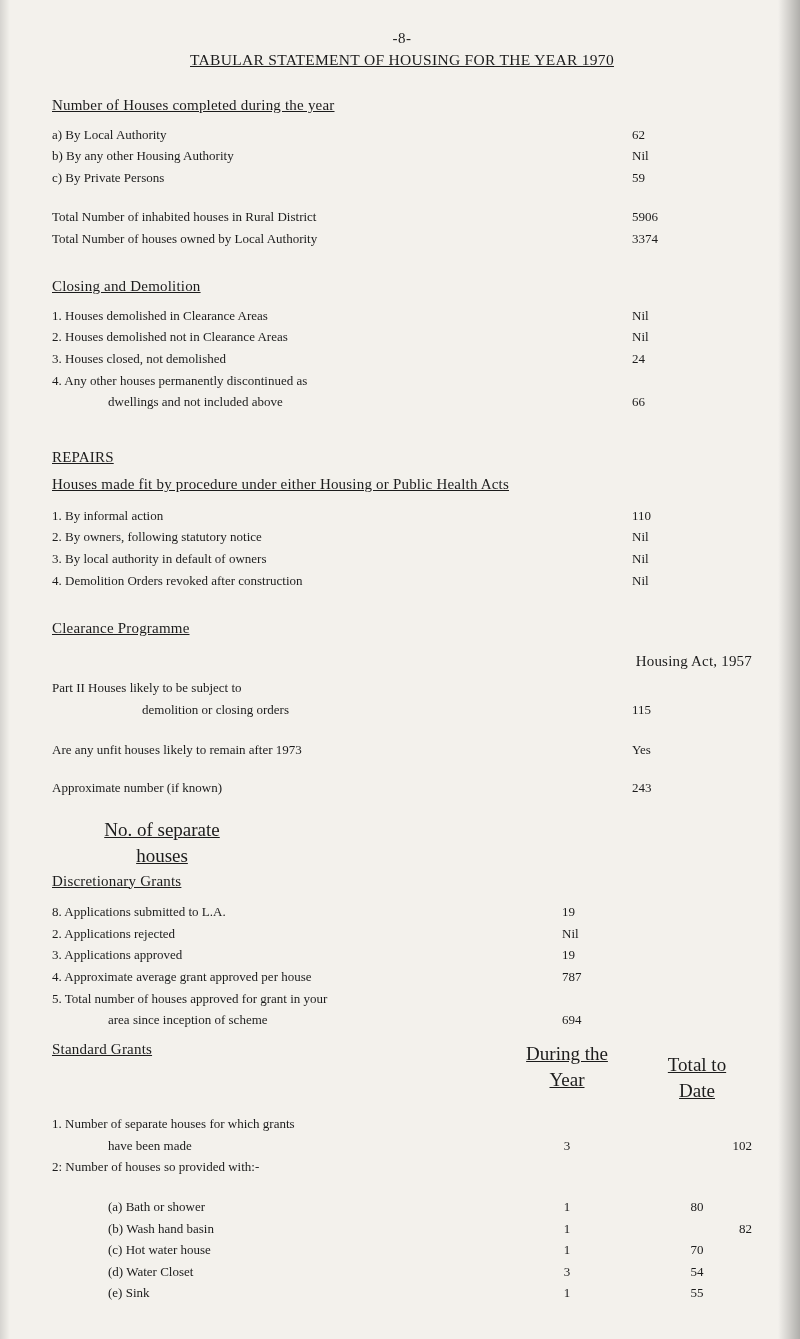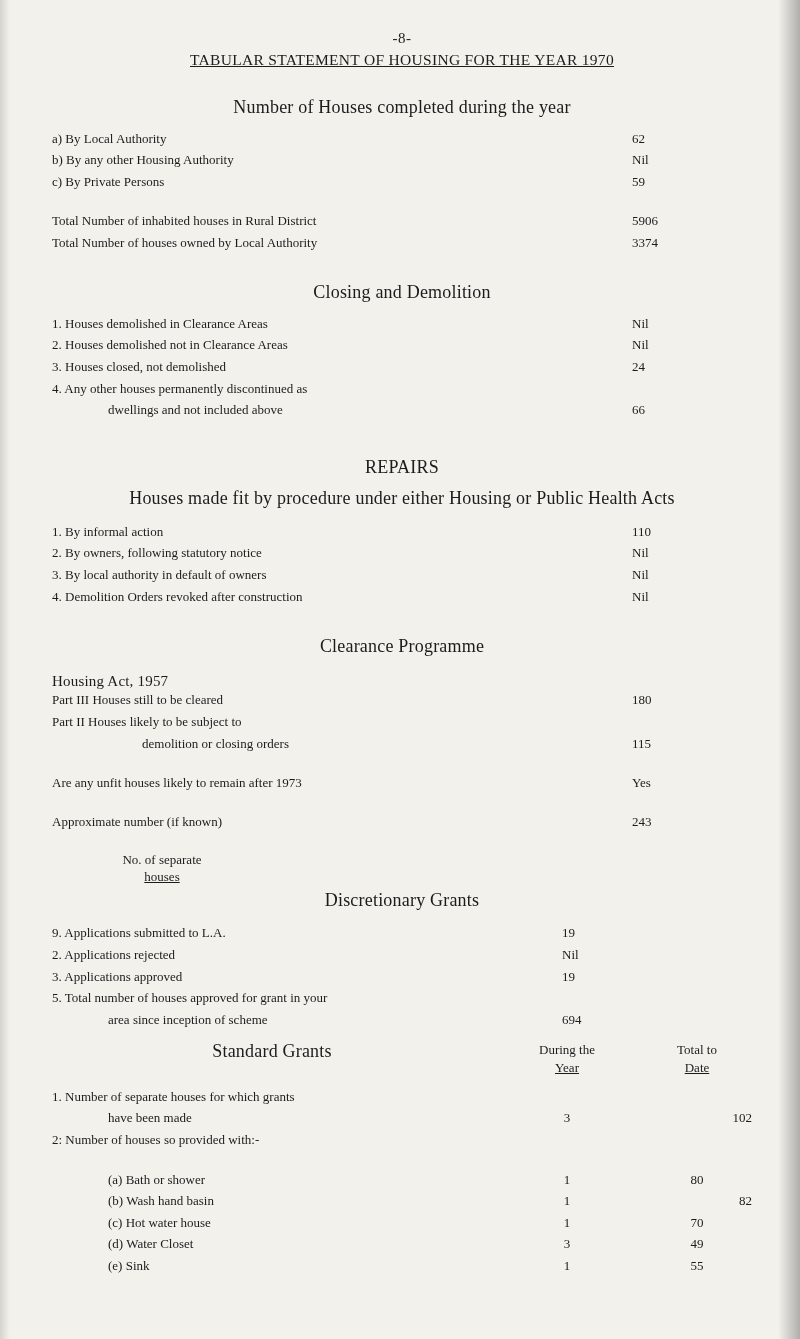--- a/index.html
+++ b/index.html
@@ -36,30 +36,32 @@
     margin-bottom: 4px;
   }
   .doc-title {
     text-align: center;
     font-size: 15.5px;
     letter-spacing: 0.3px;
     text-decoration: underline;
     margin-bottom: 28px;
   }
   .section-head {
-    font-size: 18px;
+    font-size: 15px;
+    text-decoration: underline;
     margin-top: 18px;
     margin-bottom: 10px;
     letter-spacing: 0.2px;
-    text-align: center;
   }
   .plain-head {
     font-size: 15px;
     margin-top: 16px;
+    margin-bottom: 8px;
     letter-spacing: 0.2px;
+    text-align: right;
   }
   table.rows {
     width: 100%;
     border-collapse: collapse;
     font-size: 13px;
   }
   table.rows td {
     padding: 2.5px 0;
     vertical-align: top;
     line-height: 1.28;
@@ -76,23 +78,24 @@
     padding-left: 10px;
   }
   td.val2 {
     text-align: left;
     width: 105px;
     padding-left: 12px;
   }
   .gap-sm { height: 10px; }
   .gap-md { height: 18px; }
   .colhdr {
-    font-size: 13px;
+    font-size: 19px;
     text-align: center;
     line-height: 1.35;
+    text-decoration: underline;
   }
   .colhdr .u { text-decoration: underline; display: inline-block; }
   .flexrow {
     display: flex;
     align-items: flex-start;
   }
   .edge-shadow {
     position: absolute;
     top: 0; right: 0;
     width: 22px; height: 1339px;
@@ -199,24 +202,20 @@
       </tr>
     </tbody>
       </table>
 
     <div class="gap-sm"></div>
 
     <div class="section-head">Clearance Programme</div>
     <div class="plain-head">Housing Act, 1957</div>
     <table class="rows">
       <tbody>
-          <tr>
-        <td class="label">Part III   Houses still to be cleared</td>
-        <td class="val">180</td>
-      </tr>
       <tr>
         <td class="label">Part II    Houses likely to be subject to</td>
         <td class="val"></td>
       </tr>
       <tr>
         <td class="label indent2" style="padding-left:90px;">demolition or closing orders</td>
         <td class="val">115</td>
       </tr>
     </tbody>
       </table>
@@ -249,30 +248,34 @@
           <div class="u">houses</div>
         </div>
       </div>
     </div>
 
     <div class="section-head" style="margin-top:4px;margin-bottom:12px;">Discretionary Grants</div>
 
     <table class="rows">
       <tbody>
           <tr>
-        <td class="label">9. Applications submitted to L.A.</td>
+        <td class="label">8. Applications submitted to L.A.</td>
         <td class="val" style="width:190px;">19</td>
       </tr>
       <tr>
         <td class="label">2. Applications rejected</td>
         <td class="val" style="width:190px;">Nil</td>
       </tr>
       <tr>
         <td class="label">3. Applications approved</td>
         <td class="val" style="width:190px;">19</td>
+      </tr>
+      <tr>
+        <td class="label">4. Approximate average grant approved per house</td>
+        <td class="val" style="width:190px;">787</td>
       </tr>
       <tr>
         <td class="label">5. Total number of houses approved for grant in your</td>
         <td class="val" style="width:190px;"></td>
       </tr>
       <tr>
         <td class="label indent2">area since inception of scheme</td>
         <td class="val" style="width:190px;">694</td>
       </tr>
     </tbody>
@@ -283,21 +286,21 @@
     <div class="flexrow">
       <div style="flex:1;">
         <div class="section-head" style="margin-top:0;margin-bottom:0;">Standard Grants</div>
       </div>
       <div style="width:150px;">
         <div class="colhdr">
           <div>During the</div>
           <div class="u">Year</div>
         </div>
       </div>
-      <div style="width:110px;">
+      <div style="width:110px;margin-top:11px;">
         <div class="colhdr">
           <div>Total to</div>
           <div class="u">Date</div>
         </div>
       </div>
     </div>
 
     <div class="gap-sm"></div>
 
     <table class="rows">
@@ -335,21 +338,21 @@
         <td class="val2" style="text-align:right;width:110px;">82</td>
       </tr>
       <tr>
         <td class="label indent2">(c)  Hot water house</td>
         <td class="val2" style="text-align:center;width:150px;">1</td>
         <td class="val2" style="text-align:center;width:110px;">70</td>
       </tr>
       <tr>
         <td class="label indent2">(d)  Water Closet</td>
         <td class="val2" style="text-align:center;width:150px;">3</td>
-        <td class="val2" style="text-align:center;width:110px;">49</td>
+        <td class="val2" style="text-align:center;width:110px;">54</td>
       </tr>
       <tr>
         <td class="label indent2">(e)  Sink</td>
         <td class="val2" style="text-align:center;width:150px;">1</td>
         <td class="val2" style="text-align:center;width:110px;">55</td>
       </tr>
     </tbody>
       </table>
 
   </div>

